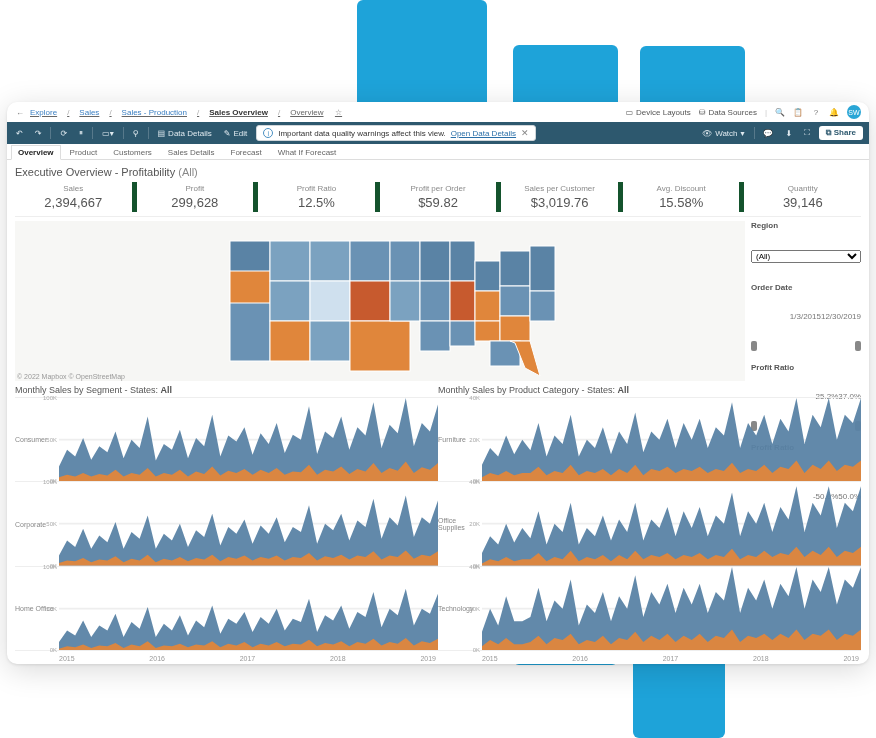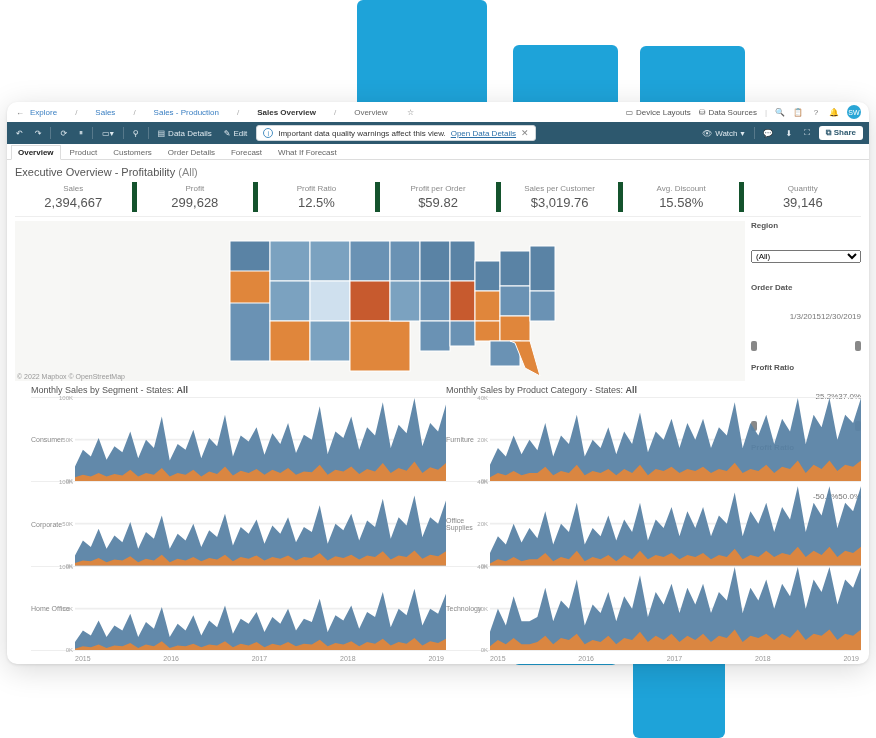--- a/index.html
+++ b/index.html
@@ -25,21 +25,21 @@
   }
   .topbar {
     height: 20px;
     display: flex; align-items: center;
     padding: 0 8px;
     font-size: 8px;
     color: #666;
     gap: 5px;
   }
   .topbar .icon { width: 10px; height: 10px; display: inline-flex; align-items:center; justify-content:center; color:#777;}
-  .crumbs { display: flex; gap: 18px; align-items: center; }
+  .crumbs { display: flex; gap: 10px; align-items: center; text-decoration: underline; }
   .crumbs a { color: #3a7fc2; text-decoration: none; }
   .crumbs .sep { color: #aaa; }
   .crumbs .current { font-weight: 600; color: #333; }
   .topbar .right { margin-left: auto; display: flex; align-items: center; gap: 8px; }
   .topbar .right .txtbtn { color:#555; display:flex; align-items:center; gap:3px;}
   .avatar { width: 14px; height: 14px; border-radius: 50%; background: #2aa6d6; color:#fff; font-size:7px; display:flex;align-items:center;justify-content:center;}
   .toolbar {
     height: 22px;
     background: #2d586e;
     display: flex; align-items: center;
@@ -78,21 +78,21 @@
   .midrow { display:flex; gap:6px; height:160px;}
   .maparea { flex:1; position:relative; background:#f7f7f5;}
   .attribution { position:absolute; left:2px; bottom:1px; font-size:7px; color:#999;}
   .filters { width:110px; display:flex; flex-direction:column; gap:20px; font-size:8px; color:#555;}
   .filters .flabel{font-weight:600;}
   .filters select,.filters .rng{ width:100%; font-size:8px;}
   .rng { display:flex; justify-content:flex-end; color:#777;}
   .slider { height:6px; background:#d8d8d8; border-radius:3px; position:relative; margin-top:2px;}
   .slider .thumb{position:absolute;width:6px;height:10px;background:#888;border-radius:2px;top:-2px;}
   .colorramp { height:9px; background:linear-gradient(90deg,#e0863b,#eee,#5a8ab0);}
-  .chartsrow { display:flex; gap:0; margin-top:4px; flex:1;margin-left:16px;}
+  .chartsrow { display:flex; gap:0; margin-top:4px; flex:1;}
   .chartcol { flex:1; display:flex; flex-direction:column;}
   .chartcol .chtitle{font-size:9px;color:#555;margin-bottom:2px;}
   .mini{position:relative;flex:1;border-top:1px solid #eee;}
   .mini .row{display:flex;align-items:stretch;height:33%;border-bottom:1px solid #eee;}
   .mini .rowlabel{width:44px;font-size:7px;color:#888;display:flex;align-items:center;}
   .mini .plot{flex:1;position:relative;}
   .mini .yaxis{position:absolute;right:100%;top:0;bottom:0;width:22px;font-size:6px;color:#aaa;}
   .mini .ytick{position:absolute;right:2px;transform:translateY(50%);}
   .mini svg{position:absolute;inset:0;width:100%;height:100%;}
   .xaxis{display:flex;justify-content:space-between;font-size:7px;color:#999;padding:1px 2px 0 44px;}
@@ -166,21 +166,21 @@
     <span class="tbtn">💬</span>
     <span class="tbtn">⬇</span>
     <span class="tbtn">⛶</span>
     <span class="share">⧉ <span>Share</span></span>
   </div>
 
   <div class="tabs" id="tabs">
       <span class="tab active">Overview</span>
       <span class="tab">Product</span>
       <span class="tab">Customers</span>
-      <span class="tab">Order Details</span>
+      <span class="tab">Sales Details</span>
       <span class="tab">Forecast</span>
       <span class="tab">What If Forecast</span>
     </div>
 
   <div class="content">
     <div class="title">
       <span>Executive Overview - Profitability</span> <span class="suffix">(All)</span>
     </div>
 
     <div class="kpirow" id="kpirow">

